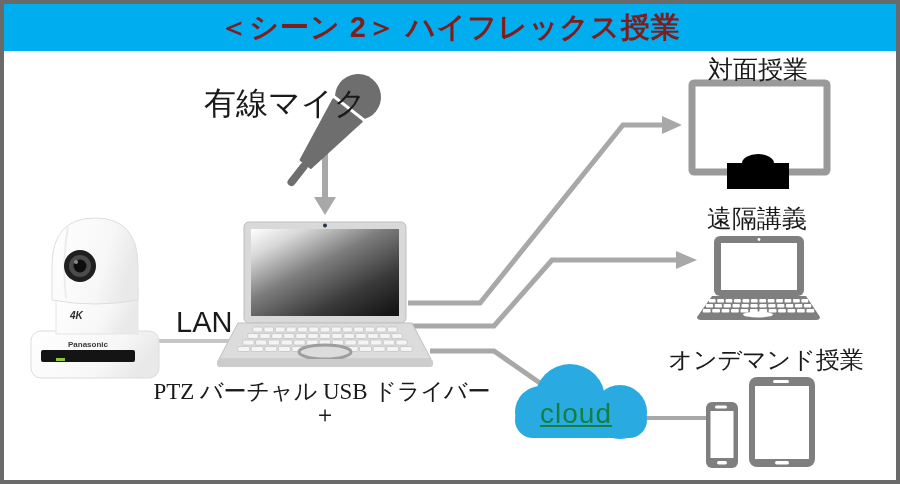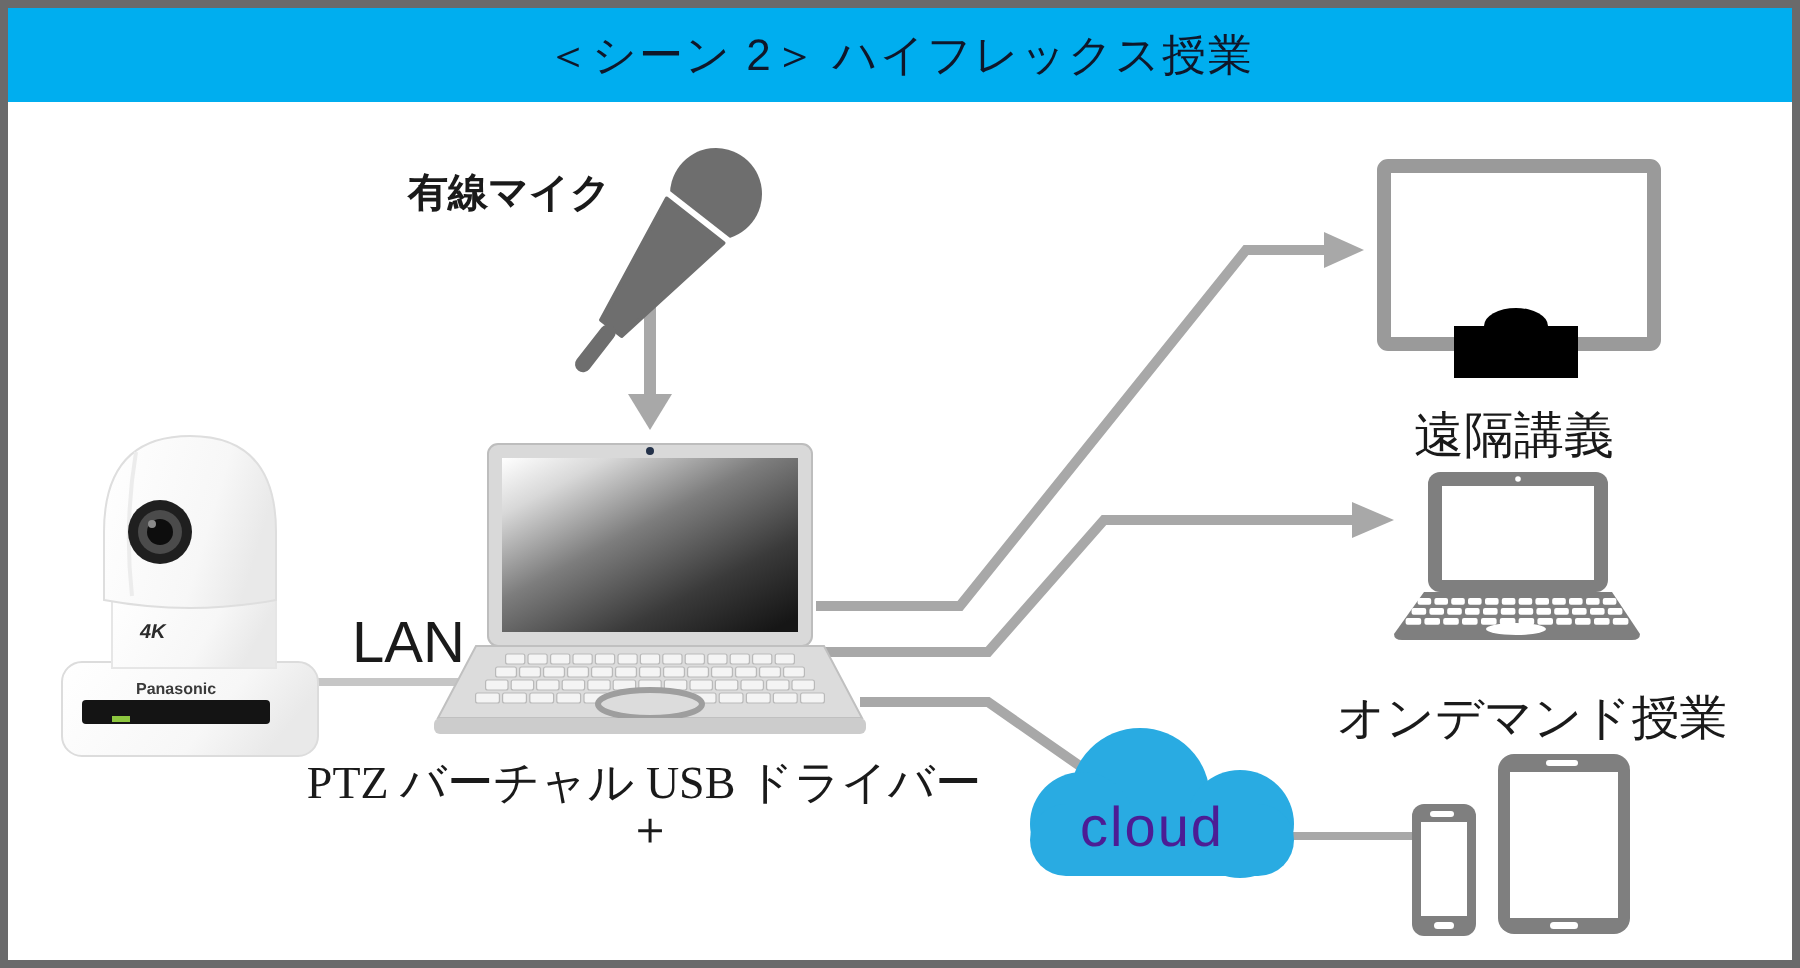--- a/index.html
+++ b/index.html
@@ -5,34 +5,34 @@
   html,body{margin:0;padding:0;background:#ffffff;}
   #stage{
     position:relative;width:900px;height:484px;background:#ffffff;overflow:hidden;
     font-family:"Liberation Sans","DejaVu Sans",sans-serif;color:#1a1a1a;
   }
   .frame{position:absolute;inset:0;border:4px solid #6a6a6b;pointer-events:none;z-index:50;}
   .banner{
     position:absolute;left:4px;top:4px;right:4px;height:47px;background:#00AEEF;
     display:flex;align-items:center;justify-content:center;z-index:5;
   }
-  .banner-title{color:#0f172a;font-size:22px;font-weight:normal;letter-spacing:1px;white-space:nowrap;}
+  .banner-title{color:#7f1d1d;font-size:29px;font-weight:bold;letter-spacing:1px;white-space:nowrap;}
   svg.canvas{position:absolute;left:0;top:0;z-index:1;}
   .lbl{position:absolute;white-space:nowrap;line-height:1;z-index:10;}
   .ctr{transform:translateX(-50%);}
-  .mic-label{left:204px;top:87px;font-size:20px;font-weight:bold;}
+  .mic-label{left:204px;top:87px;font-size:32px;}
   .lan-label{left:176px;top:308px;font-size:29px;}
   .cap1{left:322px;top:380px;font-size:23px;font-family:Liberation Serif, serif;}
   .cap2{left:325px;top:403px;font-size:23px;}
   .cap3{left:328px;top:427px;font-size:23px;}
   .f2f-title{left:758px;top:57px;font-size:25px;}
   .screen-label{left:760px;top:111px;font-size:26px;color:#3478C8;}
   .remote-title{left:757px;top:206px;font-size:25px;}
   .ondemand-title{left:766px;top:348px;font-size:24px;}
-  .cloud-label{left:576px;top:400px;font-size:28px;color:#4c1d95;letter-spacing:1px;}
+  .cloud-label{left:576px;top:400px;font-size:28px;color:#15803d;letter-spacing:1px;text-decoration:underline;}
 </style>
 </head>
 <body>
 
 <div id="stage">
 
   <div class="banner">
     <span class="banner-title">＜シーン 2＞ ハイフレックス授業</span>
   </div>
 
@@ -229,18 +229,19 @@
       <rect x="755" y="386" width="54" height="73" fill="#ffffff"></rect>
       <rect x="773" y="380" width="16" height="3" rx="1.5" fill="#ffffff"></rect>
       <rect x="775" y="461" width="14" height="3.5" rx="1.75" fill="#ffffff"></rect>
     </g>
   </svg>
 
   <div class="lbl mic-label">有線マイク</div>
   <div class="lbl lan-label">LAN</div>
   <div class="lbl ctr cap1">PTZ バーチャル USB ドライバー</div>
   <div class="lbl ctr cap2">＋</div>
+  <div class="lbl ctr f2f-title">対面授業</div>
   <div class="lbl ctr ondemand-title">オンデマンド授業</div>
   <div class="lbl ctr remote-title">遠隔講義</div>
   <div class="lbl ctr cloud-label">cloud</div>
 
   <div class="frame"></div>
 </div>
 
 </body></html>

